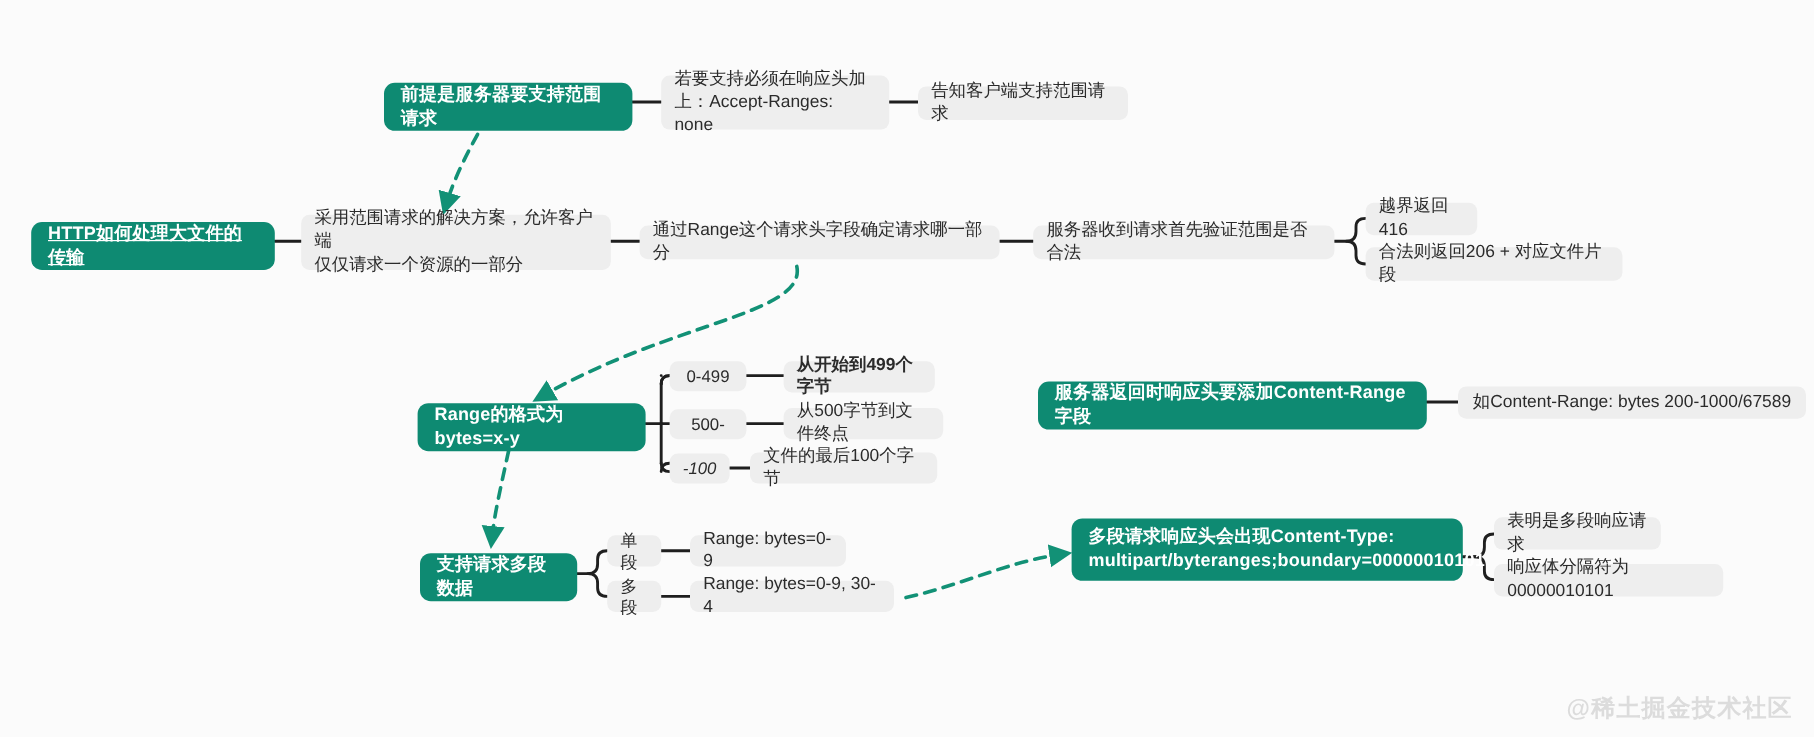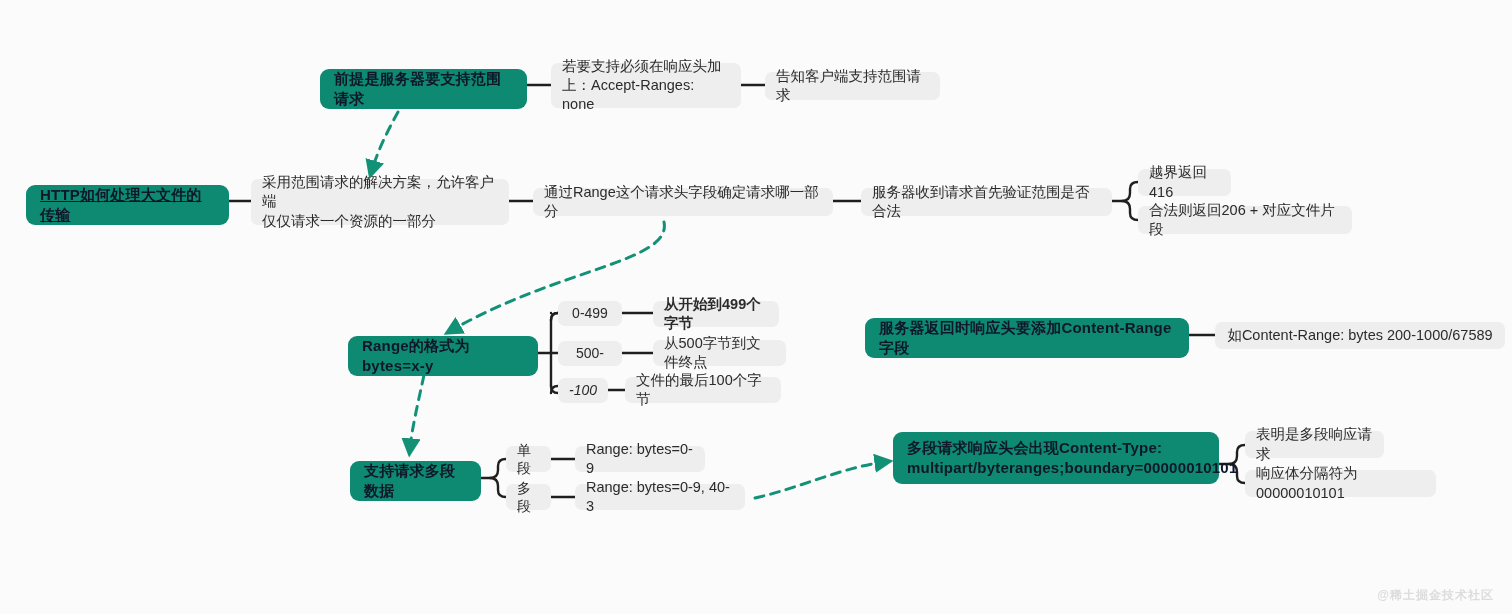--- a/index.html
+++ b/index.html
@@ -16,41 +16,41 @@
   .node{
     position:absolute;
     box-sizing:border-box;
     display:flex;align-items:center;
     white-space:pre-line;
     line-height:1.32;
   }
   
   .green{
     background:#0e8a72;
-    color:#0f172a;
+    color:#ffffff;
     border-radius:9px;
     font-weight:bold;
     padding:20px 14px;
     font-size:15px;
     letter-spacing:.2px;
   }
   
   .grey{
     background:#eeeeee;
     color:#2b2b2b;
     border-radius:7px;
     padding:6px 11px;
     font-size:14.5px;
   }
   .small{font-size:14px;}
   .watermark{
     position:absolute;
     right:18px;bottom:10px;
     color:#dcdcdc;
-    font-size:12px;
+    font-size:20px;
     letter-spacing:1px;
     font-weight:bold;
     user-select:none;
   }
 </style>
 </head>
 <body>
 
 <div id="canvas">
 
@@ -143,21 +143,21 @@
 
   <div class="node green" style="left:865px;top:318px;width:324px;height:35px;justify-content:center;">服务器返回时响应头要添加Content-Range字段</div>
   <div class="node grey" style="left:1215px;top:322px;width:290px;height:27px;justify-content:center;">如Content-Range: bytes 200-1000/67589</div>
 
   <div class="node green" style="left:350px;top:461px;width:131px;height:35px;justify-content:center;">支持请求多段数据</div>
 
   <div class="node grey small" style="left:506px;top:446px;width:45px;height:26px;justify-content:center;">单段</div>
   <div class="node grey" style="left:575px;top:446px;width:130px;height:26px;justify-content:center;">Range: bytes=0-9</div>
 
   <div class="node grey small" style="left:506px;top:484px;width:45px;height:26px;justify-content:center;">多段</div>
-  <div class="node grey" style="left:575px;top:484px;width:170px;height:26px;justify-content:center;">Range: bytes=0-9, 40-3</div>
+  <div class="node grey" style="left:575px;top:484px;width:170px;height:26px;justify-content:center;">Range: bytes=0-9, 30-4</div>
 
   <div class="node green" style="left:893px;top:432px;width:326px;height:52px;">多段请求响应头会出现Content-Type:
 multipart/byteranges;boundary=00000010101</div>
 
   <div class="node grey" style="left:1245px;top:431px;width:139px;height:27px;justify-content:center;">表明是多段响应请求</div>
   <div class="node grey" style="left:1245px;top:470px;width:191px;height:27px;justify-content:center;">响应体分隔符为00000010101</div>
 
   <div class="watermark">@稀土掘金技术社区</div>
 </div>
 

